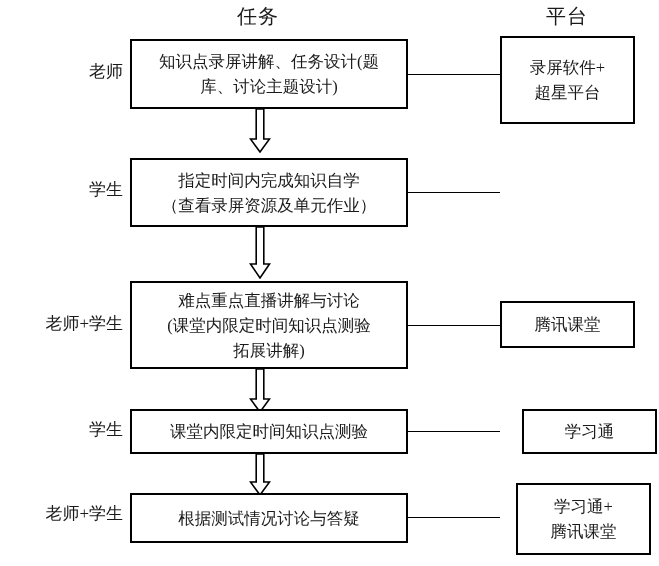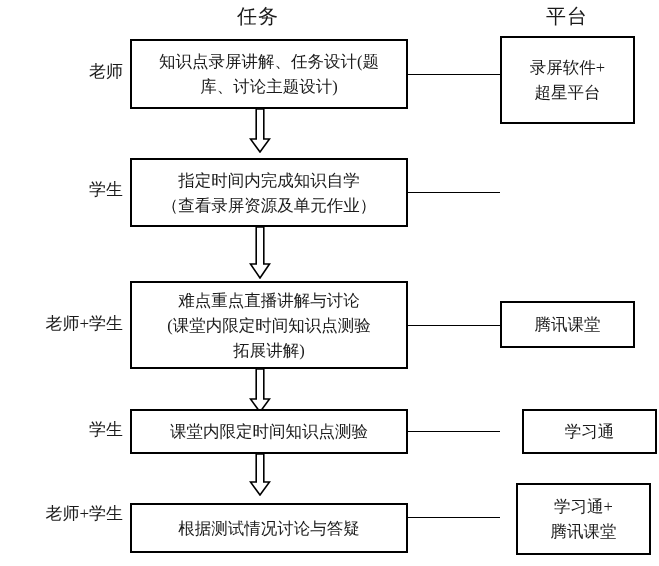--- a/index.html
+++ b/index.html
@@ -137,21 +137,21 @@
   </div>
 
   <div class="varrow" style="left:249px; top:454px;">
     <svg width="22" height="42" viewBox="0 0 22 42">
       <path d="M7.2 0 L7.2 28 L1.5 28 L11 41 L20.5 28 L14.8 28 L14.8 0 Z" fill="#ffffff" stroke="#000000" stroke-width="1.6"></path>
     </svg>
   </div>
 
   <div class="role-label" style="left:10px; top:504px; width:113px;">老师+学生</div>
 
-  <div class="node task" style="left:130px; top:493px; width:278px; height:50px;margin-top:10px;">
+  <div class="node task" style="left:130px; top:493px; width:278px; height:50px;">
     <span class="node-text">根据测试情况讨论与答疑</span>
   </div>
 
   <div class="hconn" style="left:408px; top:517px; width:92px;"></div>
 
   <div class="node platform" style="left:516px; top:483px; width:135px; height:72px;">
     <span class="node-text">学习通+
 腾讯课堂</span>
   </div>
 

